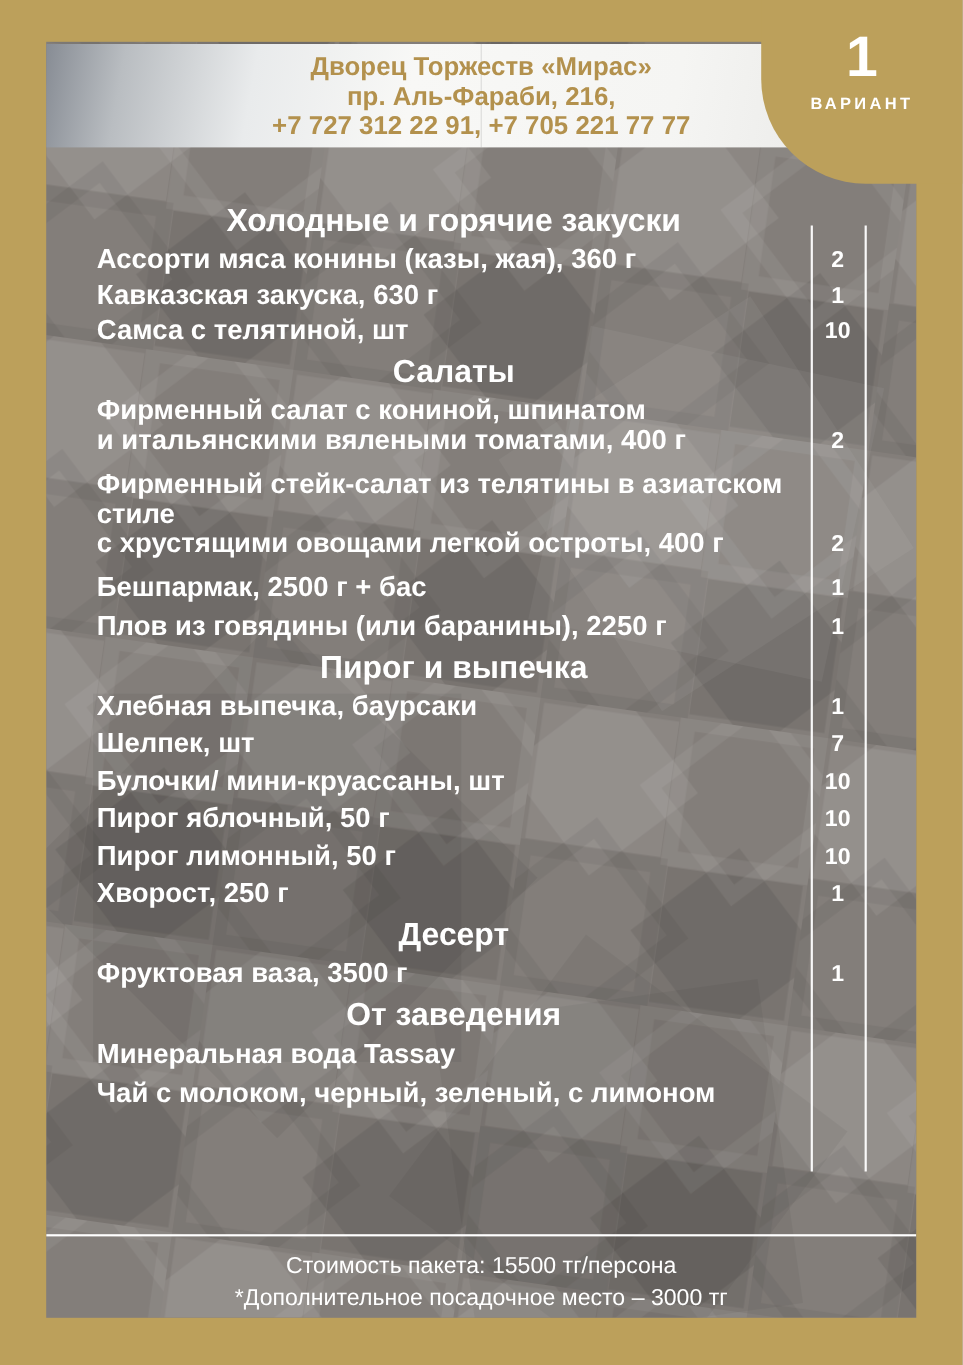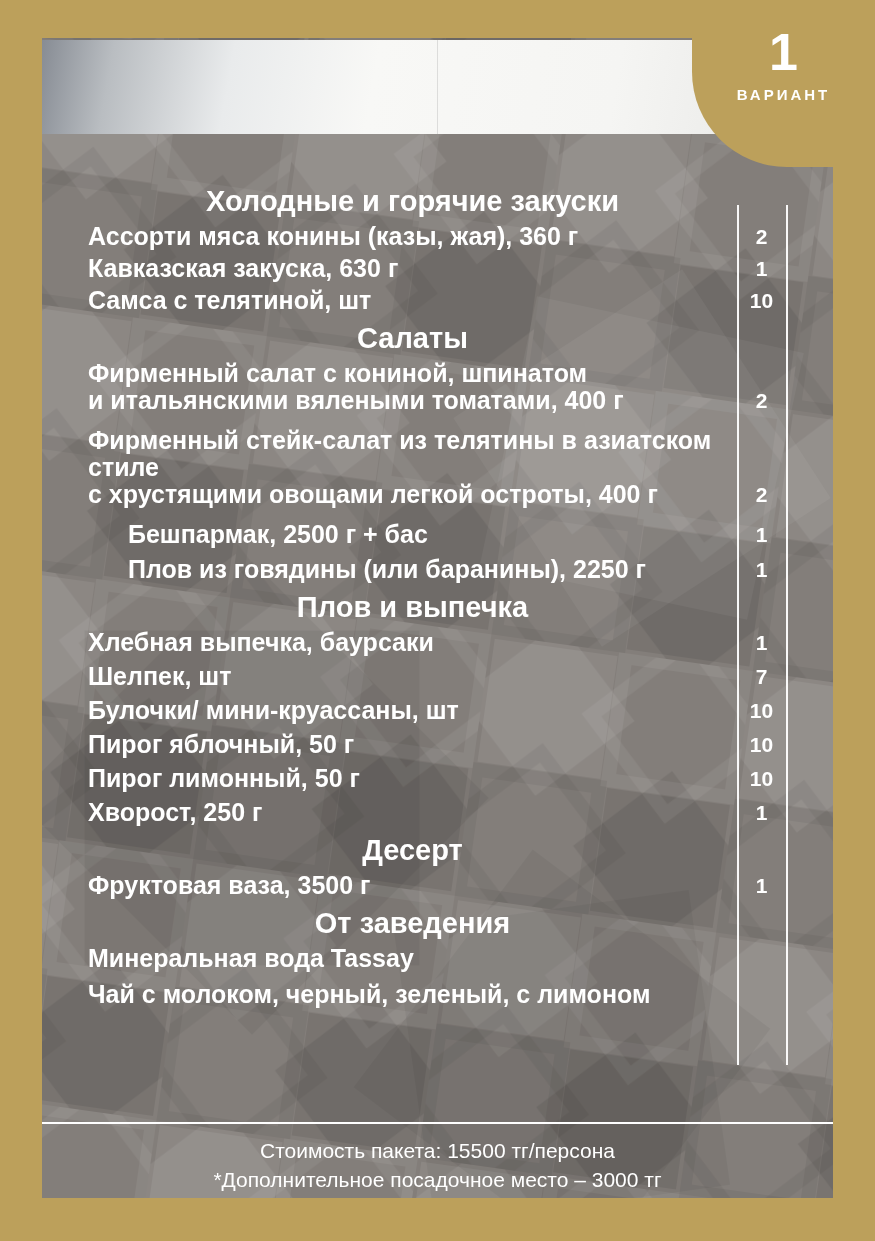--- a/index.html
+++ b/index.html
@@ -20,21 +20,21 @@
   .badge-label{font-size:15px;font-weight:bold;letter-spacing:3px;margin-top:6px;}
   
   .menu{position:absolute;left:46px;top:147px;width:698px;z-index:2;color:#fff;}
   .section{margin-bottom:8px;}
   .section-title{font-weight:bold;font-size:29px;line-height:32px;
                  text-align:center;margin:0 49px 6px 0;}
   .menu-item{display:flex;align-items:flex-end;margin-bottom:5px;}
   .item-name{flex:1;font-weight:bold;font-size:25px;line-height:27px;white-space:pre-line;padding-right:6px;}
   .item-qty{width:49px;text-align:center;font-weight:bold;font-size:21px;line-height:27px;}
   .section:nth-of-type(2) .menu-item{margin-bottom:13px;}
-  .section:nth-of-type(3) .menu-item{margin-bottom:8px;margin-left:40px;}
+  .section:nth-of-type(3) .menu-item{margin-bottom:8px;}
   .section:nth-of-type(4) .menu-item{margin-bottom:7px;}
   .section:nth-of-type(6) .menu-item{margin-bottom:9px;}
   
   .vline{position:absolute;top:167px;width:2px;height:860px;background:rgba(255,255,255,0.95);z-index:1;}
   .vline-inner{left:695px;}
   .vline-outer{left:744px;}
   
   .footer-rule{position:absolute;left:0;top:1084px;width:791px;height:2px;background:#fff;z-index:2;}
   .footer-text{position:absolute;left:0;top:1098px;width:791px;text-align:center;color:#fff;
                font-weight:normal;font-size:21px;line-height:29px;z-index:2;}
@@ -60,20 +60,25 @@
         </pattern>
       </defs>
       <rect width="791" height="1160" fill="url(#geo)"></rect>
       <use href="#star8" transform="translate(210,760) scale(2.7)" fill="rgba(0,0,0,0.05)"></use>
       <use href="#star8" transform="translate(600,420) scale(2.2) rotate(12)" fill="rgba(255,255,255,0.05)"></use>
       <use href="#star8" transform="translate(520,1020) scale(2.4) rotate(-8)" fill="rgba(0,0,0,0.045)"></use>
     </svg>
 
     <div class="band">
       <div class="band-seam"></div>
+      <div class="band-text">
+        <div>Дворец Торжеств «Мирас»</div>
+        <div>пр. Аль-Фараби, 216,</div>
+        <div>+7 727 312 22 91, +7 705 221 77 77</div>
+      </div>
     </div>
 
     <div class="vline vline-inner"></div>
     <div class="vline vline-outer"></div>
 
     <div class="menu">
 
         <section class="section">
           <h2 class="section-title">Холодные и горячие закуски</h2>
           <div>
@@ -122,21 +127,21 @@
               </div>
 
               <div class="menu-item">
                 <div class="item-name">Плов из говядины (или баранины), 2250 г</div>
                 <div class="item-qty">1</div>
               </div>
             </div>
         </section>
 
         <section class="section">
-          <h2 class="section-title">Плов и выпечка</h2>
+          <h2 class="section-title">Пирог и выпечка</h2>
           <div>
 
               <div class="menu-item">
                 <div class="item-name">Хлебная выпечка, баурсаки</div>
                 <div class="item-qty">1</div>
               </div>
 
               <div class="menu-item">
                 <div class="item-name">Шелпек, шт</div>
                 <div class="item-qty">7</div>

